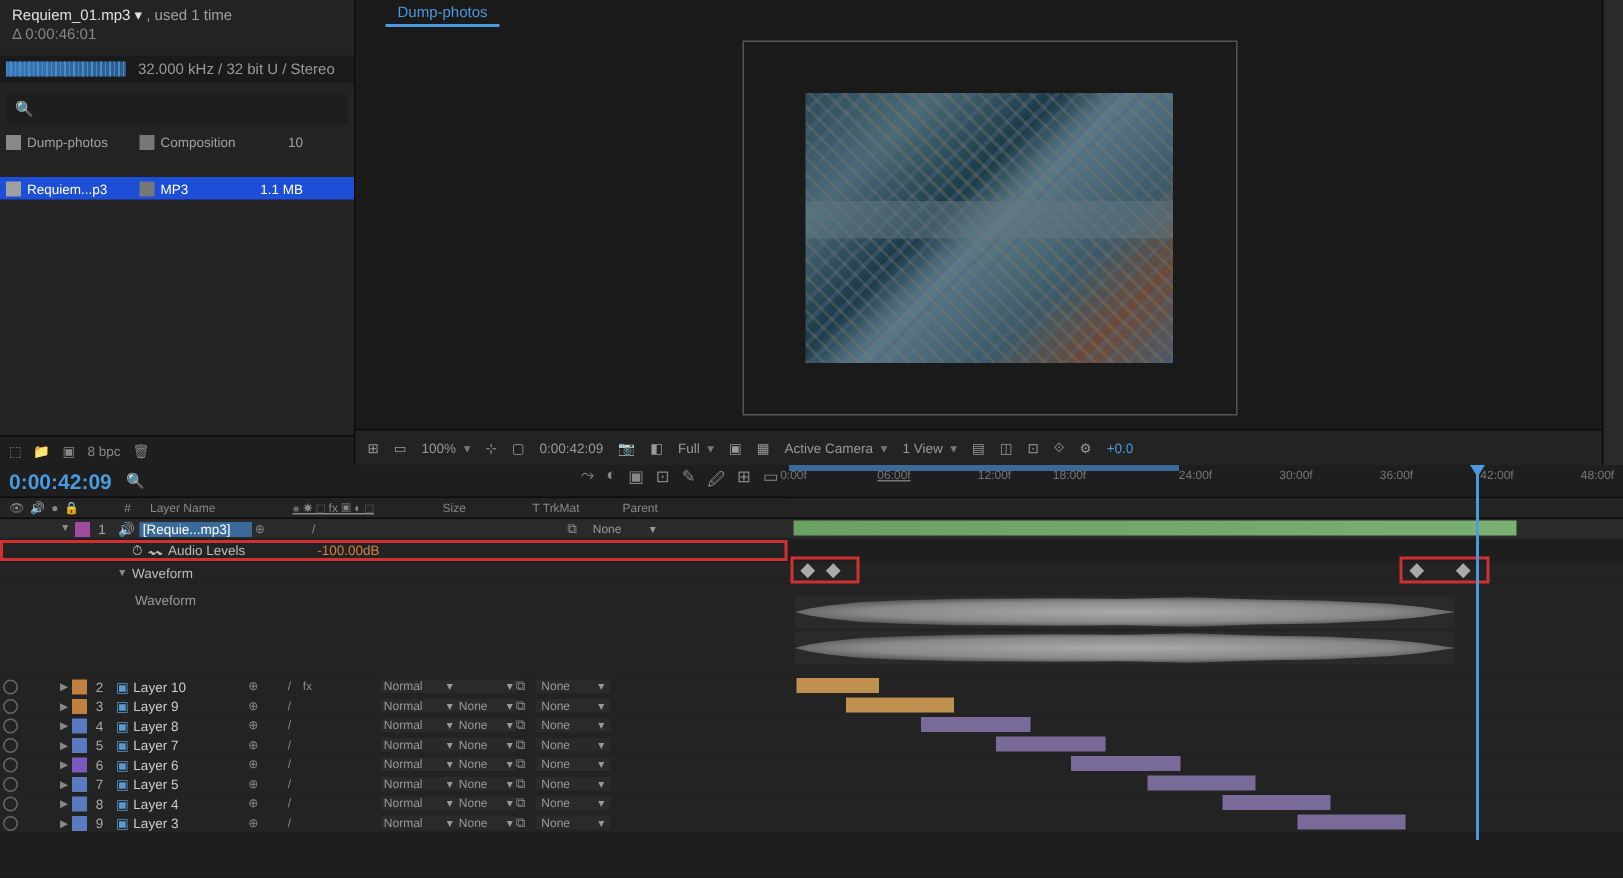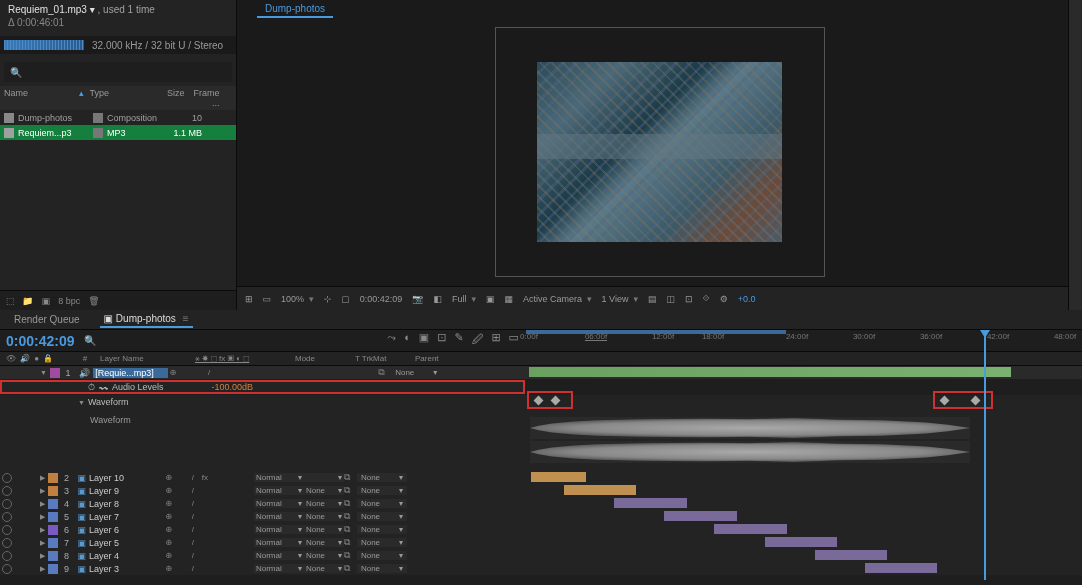--- a/index.html
+++ b/index.html
@@ -14,21 +14,21 @@
 .wave-graphic::before { content:''; position:absolute; inset:0; background:repeating-linear-gradient(90deg,#4a8ac8 0 1px,transparent 1px 3px); }
 .audio-info { color:#999; font-size:10px; margin-left:8px; }
 .search-box { height:20px; background:#1e1e1e; margin:4px; display:flex; align-items:center; padding:0 6px; }
 .search-icon { color:#888; font-size:10px; }
 .proj-columns { display:flex; background:#2a2a2a; padding:2px 4px; font-size:9px; color:#999; }
 .col-name { width:75px; }
 .col-type { width:55px; }
 .col-size { width:40px; text-align:right; }
 .col-frame { width:35px; text-align:right; }
 .proj-item { display:flex; padding:2px 4px; align-items:center; height:15px; font-size:9px; }
-.proj-item.selected { background:#15803d; color:#fff; }
+.proj-item.selected { background:#1d4ed8; color:#fff;margin-top:16px; }
 .proj-icon { width:10px; height:10px; margin-right:4px; display:inline-block; }
 .icon-comp { background:#888; }
 .icon-folder { background:#8a7a4a; }
 .icon-mp3 { background:#a0a0a0; }
 .proj-bottom { margin-top:auto; height:20px; background:#1e1e1e; border-top:1px solid #0a0a0a; display:flex; align-items:center; padding:0 6px; gap:8px; font-size:9px; }
 .proj-bottom span { color:#888; }
 .viewer-panel { flex:1; background:#1a1a1a; display:flex; flex-direction:column; position:relative; }
 .viewer-tabs { height:18px; display:flex; align-items:center; padding-left:20px; }
 .viewer-tab { color:#4a9ae0; font-size:10px; padding:2px 8px; border-bottom:2px solid #4a9ae0; }
 .viewer-content { flex:1; display:flex; align-items:center; justify-content:center; position:relative; }
@@ -112,27 +112,20 @@
       <span>, used 1 time</span>
       <div class="proj-sub">Δ 0:00:46:01</div>
     </div>
     <div class="waveform-strip">
       <div class="wave-graphic"></div>
       <span class="audio-info">32.000 kHz / 32 bit U / Stereo</span>
     </div>
     <div class="search-box">
       <span class="search-icon">🔍</span>
     </div>
-    <div class="proj-columns">
-      <span class="col-name">Name</span>
-      <span style="color:#4a9ae0;margin-right:6px">▴</span>
-      <span class="col-type">Type</span>
-      <span class="col-size">Size</span>
-      <span class="col-frame">Frame ...</span>
-    </div>
     <div id="proj-items">
         <div class="proj-item">
           <span class="proj-icon icon-comp"></span>
           <span class="col-name">Dump-photos</span>
           <span class="proj-icon" style="background:#777"></span>
           <span class="col-type">Composition</span>
           <span class="col-size">10</span>
         </div>
         <div class="proj-item selected">
           <span class="proj-icon icon-mp3"></span>
@@ -179,28 +172,20 @@
       <span class="vc-item">⊡</span>
       <span class="vc-item">⟐</span>
       <span class="vc-item">⚙</span>
       <span class="vc-item vc-accent">+0.0</span>
     </div>
   </div>
   <div class="right-panel"></div>
 </div>
 
 <div class="timeline-section">
-  <div class="timeline-tabs">
-    <span class="tl-tab">Render Queue</span>
-    <span class="tl-tab active">
-      <span>▣</span>
-      <span>Dump-photos</span>
-      <span class="tl-tab-close">≡</span>
-    </span>
-  </div>
 
   <div class="timeline-header">
     <div class="tl-header-left">
       <span class="timecode">0:00:42:09</span>
       <span class="search-icon">🔍</span>
       <div class="tl-search"></div>
       <div class="tl-header-icons">
         <span>⤳</span>
         <span>◐</span>
         <span>▣</span>
@@ -231,21 +216,21 @@
   <div class="tl-columns">
     <div class="tlc-icons">
       <span>👁</span>
       <span>🔊</span>
       <span>●</span>
       <span>🔒</span>
     </div>
     <div class="tlc-num">#</div>
     <div class="tlc-name">Layer Name</div>
     <div class="tlc-switches">⚹ ☀ ⬚ fx ▣ ◐ ⬚</div>
-    <div class="tlc-mode">Mode</div>
+    <div class="tlc-mode">Size</div>
     <div class="tlc-trk">T <span>TrkMat</span></div>
     <div class="tlc-parent">Parent</div>
   </div>
 
   <div class="tl-body">
 
     <div class="tl-row expanded">
       <div class="tl-row-left">
         <span style="width:40px"></span>
         <span class="twirl">▼</span>

